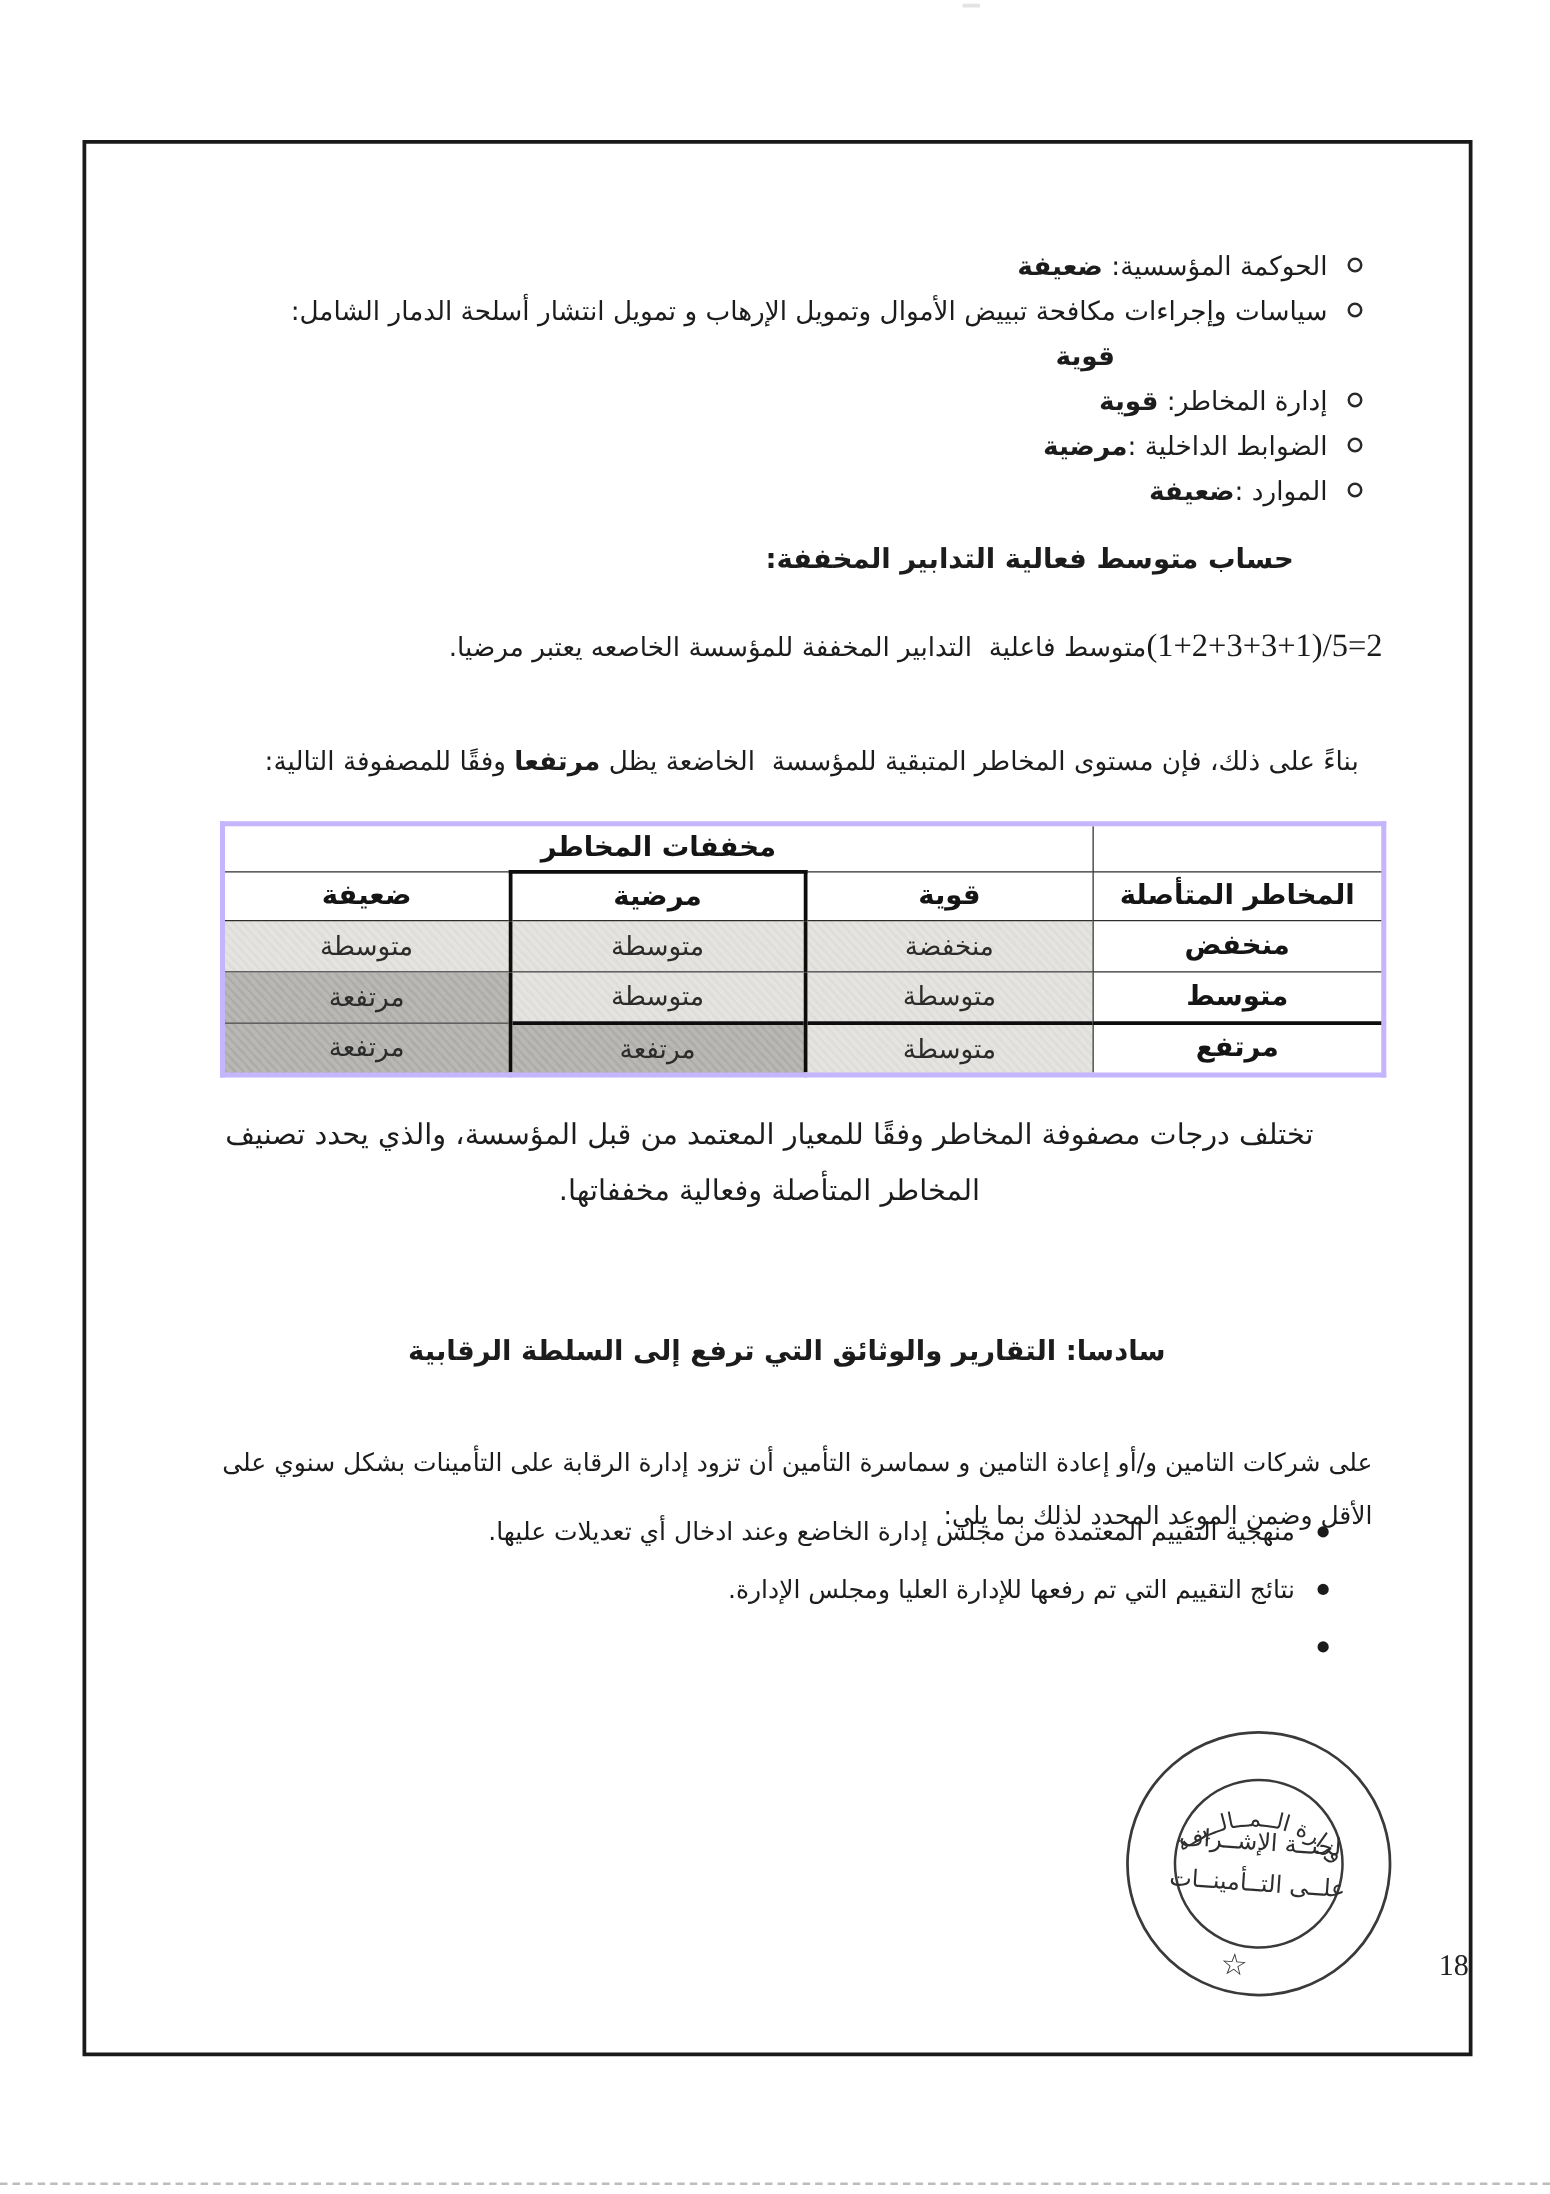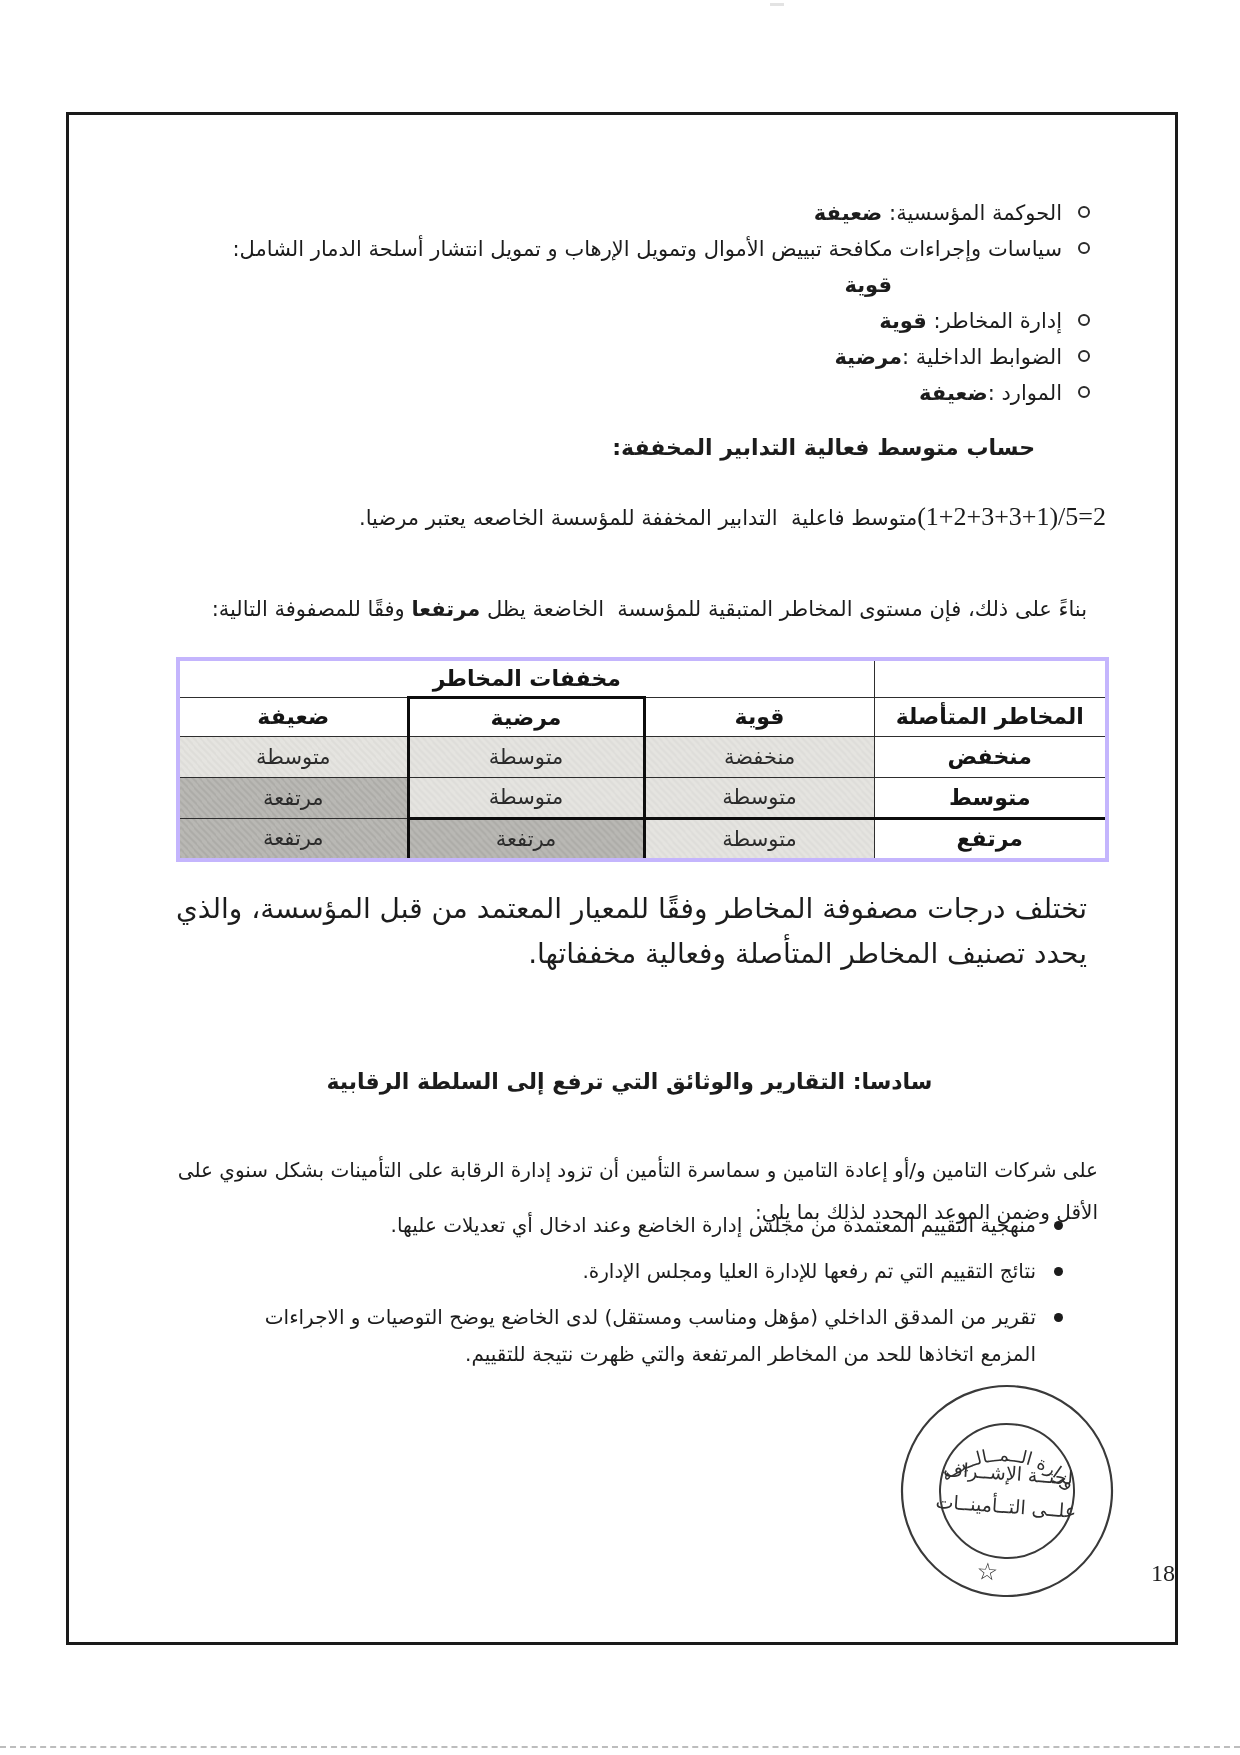--- a/index.html
+++ b/index.html
@@ -43,21 +43,21 @@
   .matrix tr:nth-child(4){height:41px;}
   .matrix tr:nth-child(5){height:42px;}
   .matrix .th{font-weight:bold;font-size:22px;color:#151515;}
   .matrix .light{background:var(--cell-light);background-image:repeating-linear-gradient(47deg,rgba(0,0,0,0.028) 0 2px,rgba(255,255,255,0.02) 2px 5px);margin-left:47px;}
   .matrix .dark{background:var(--cell-dark);background-image:repeating-linear-gradient(47deg,rgba(0,0,0,0.05) 0 2px,rgba(255,255,255,0.04) 2px 5px);}
   .matrix .thick-col{border-left:3px solid #0d0d0d;border-right:3px solid #0d0d0d;}
   .matrix .thick-col-top{border-top:3px solid #0d0d0d;}
   .matrix .thick-col-bottom{border-bottom:3px solid #0d0d0d;}
   .matrix .thick-row{border-top:3px solid #0d0d0d;border-bottom:3px solid #0d0d0d;}
   .matrix .thick-row-right{border-right:3px solid #0d0d0d;}
-  .note{position:absolute;top:771px;right:88px;left:75px;direction:rtl;text-align:right;font-size:28px;line-height:45px;}
+  .note{position:absolute;top:771px;right:88px;left:75px;direction:rtl;text-align:center;font-size:23px;line-height:45px;}
   .h-six{position:absolute;top:942px;left:15px;right:0;margin:12px;text-align:center;font-size:22px;font-weight:bold;direction:rtl;}
   .intro{position:absolute;top:1034px;right:77px;left:80px;direction:rtl;text-align:right;font-size:20px;line-height:42px;}
   
   .bullets{position:absolute;top:1092px;right:112px;left:80px;direction:rtl;}
   .b-item{display:flex;direction:rtl;align-items:flex-start;gap:18px;margin-bottom:9px;line-height:37px;font-size:20px;}
   .dot{flex:0 0 auto;width:9px;height:9px;margin-top:14px;border-radius:50%;background:#1b1b1b;}
   .b-text{max-width:820px;}
   
   .stamp{position:absolute;left:824px;top:1262px;transform:rotate(4deg);}
   .stamp text{font-family:"DejaVu Sans",sans-serif;fill:#2e2e2e;}
@@ -149,21 +149,20 @@
       <div class="b-item">
         <span class="dot"></span>
         <div class="b-text">منهجية التقييم المعتمدة من مجلس إدارة الخاضع وعند ادخال أي تعديلات عليها.</div>
       </div>
       <div class="b-item">
         <span class="dot"></span>
         <div class="b-text">نتائج التقييم التي تم رفعها للإدارة العليا ومجلس الإدارة.</div>
       </div>
       <div class="b-item">
         <span class="dot"></span>
-        <div class="b-text">تقرير من المدقق الداخلي (مؤهل ومناسب ومستقل) لدى الخاضع يوضح التوصيات و الاجراءات المزمع اتخاذها للحد من المخاطر المرتفعة والتي ظهرت نتيجة للتقييم.</div>
       </div>
     </div>
 
     <svg class="stamp" width="228" height="228" viewBox="0 0 228 228">
       <circle cx="114" cy="114" r="105" fill="none" stroke="#3a3a3a" stroke-width="2.2"></circle>
       <circle cx="114" cy="114" r="67" fill="none" stroke="#3a3a3a" stroke-width="2"></circle>
       <defs>
         <path id="arcTop" d="M 30 146 A 88 88 0 0 1 198 146" fill="none"></path>
       </defs>
       <text font-size="18" letter-spacing="5">

